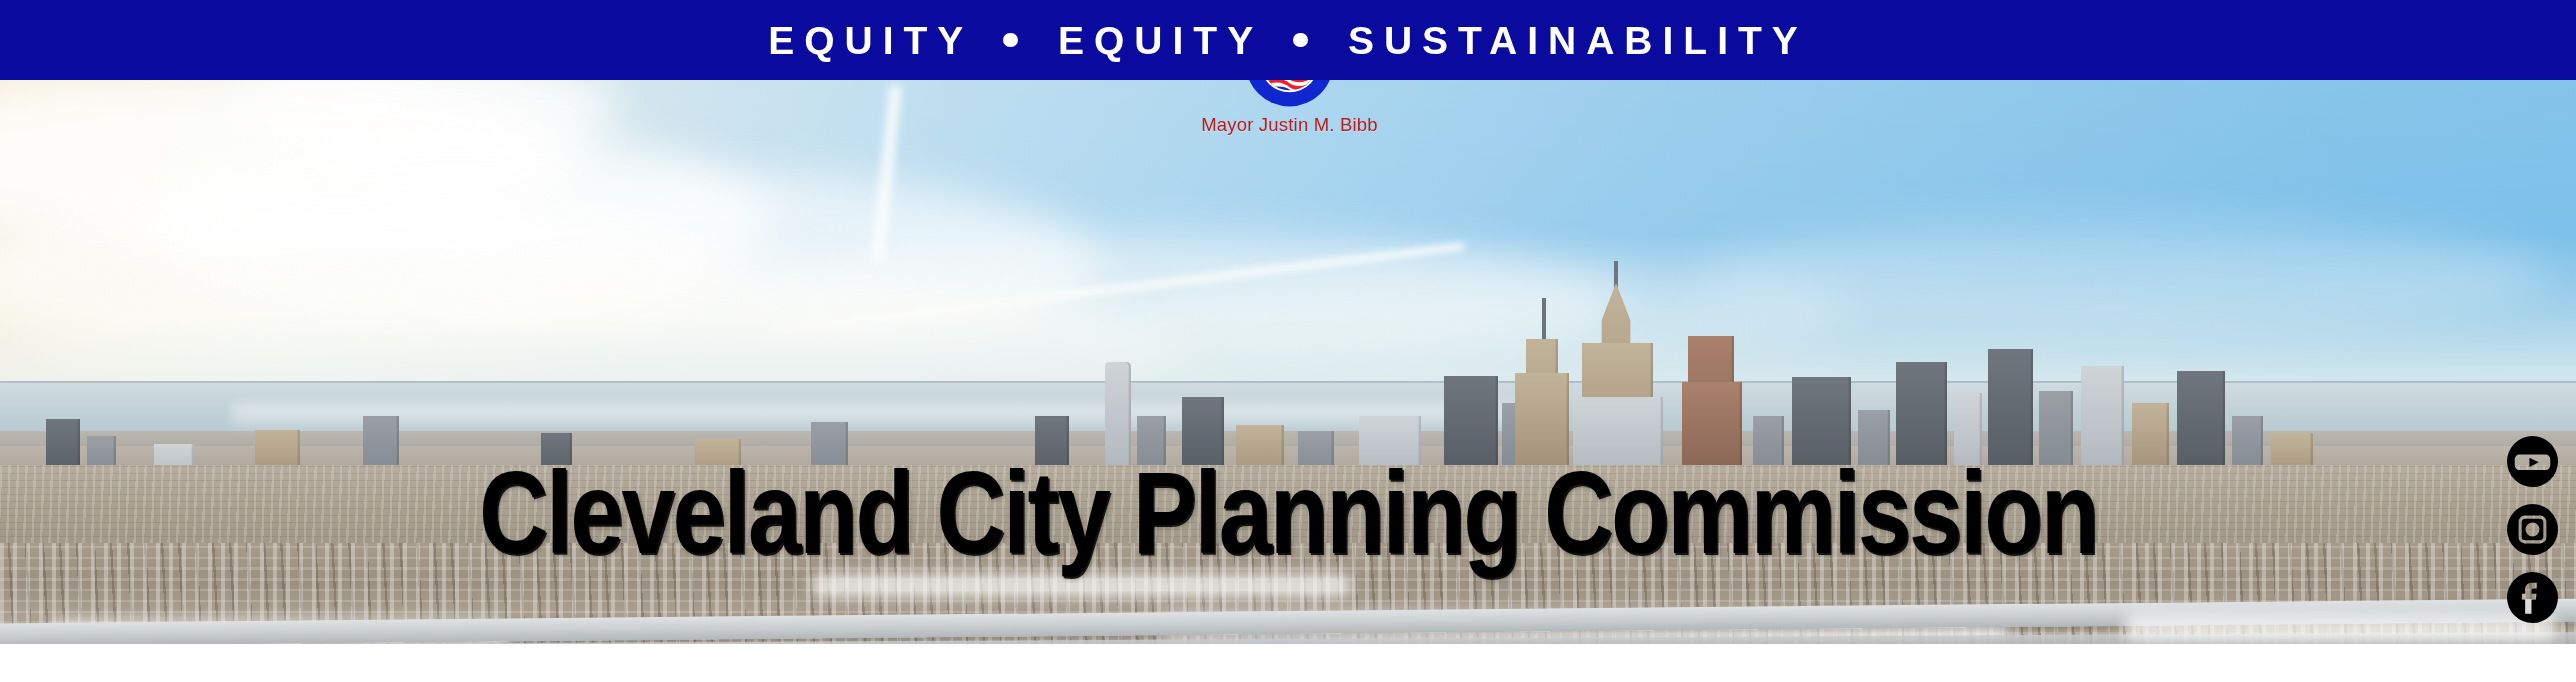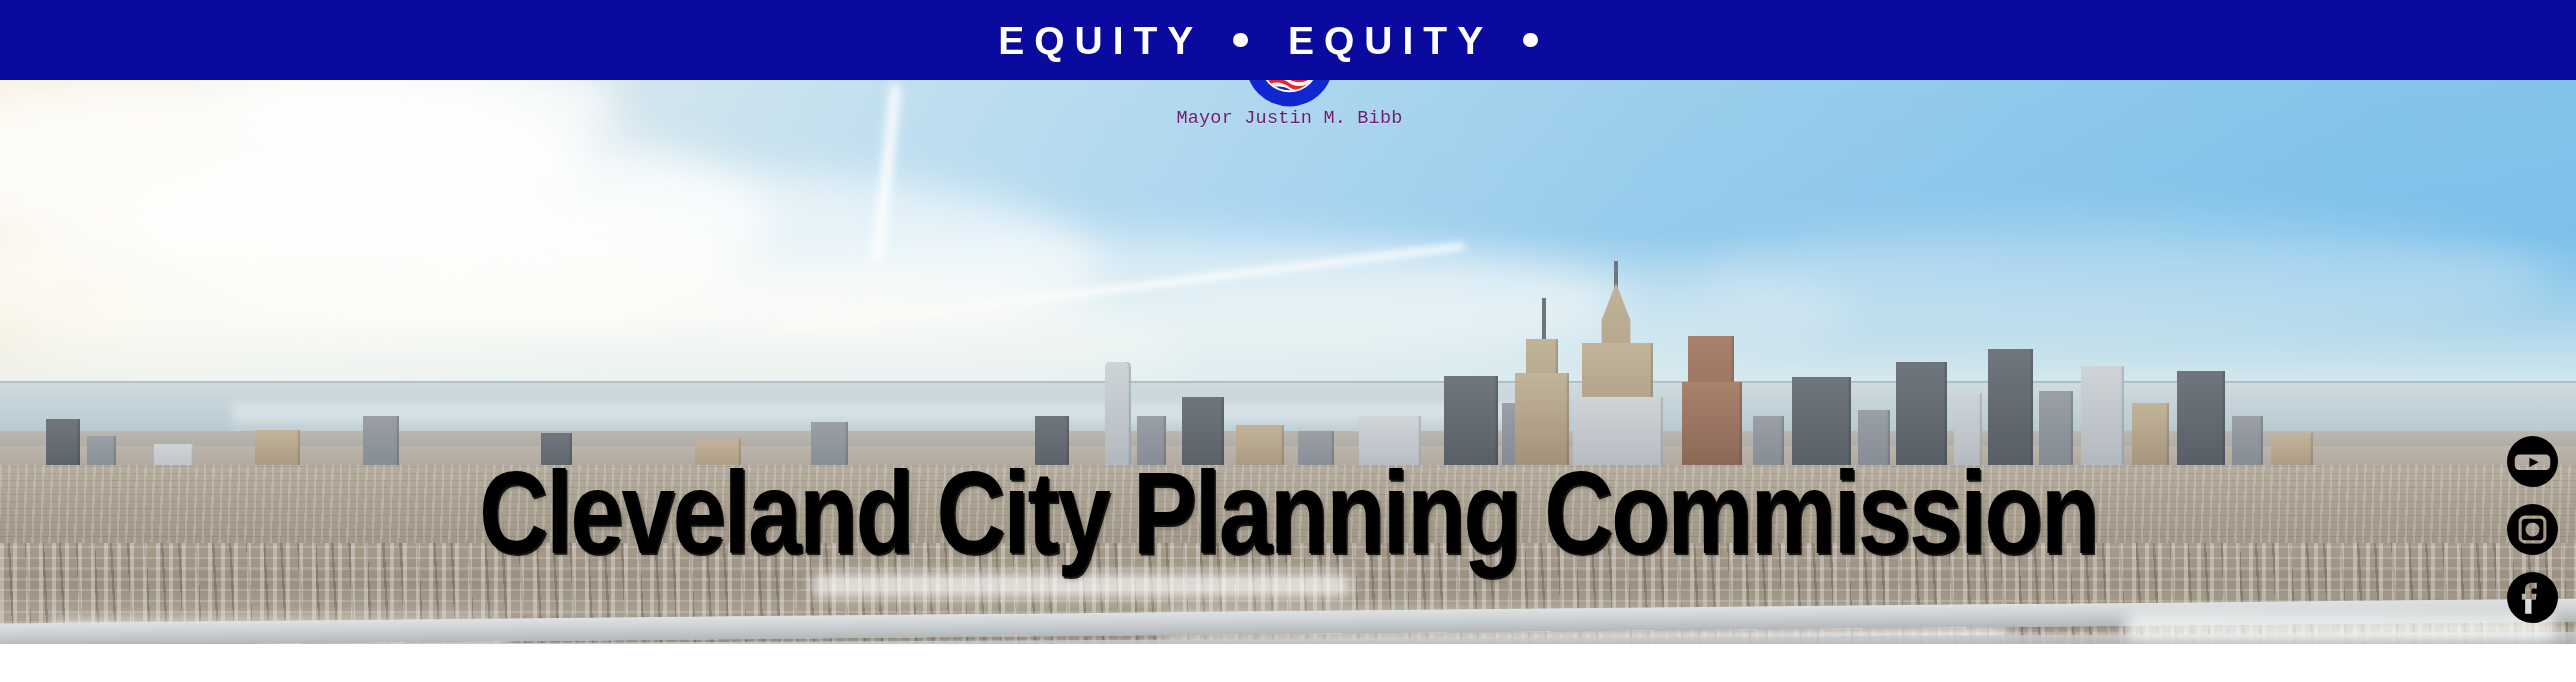--- a/index.html
+++ b/index.html
@@ -243,23 +243,23 @@
     margin-top:11.6px;
     color:#1919d8;
     font-family:"Liberation Sans", sans-serif;
     font-weight:bold;
     font-size:21px;
     letter-spacing:0.5px;
     line-height:1;
     text-shadow:0 0.8px 0 rgba(255,255,255,.35);
   }
   #mayor-name{
-    margin-top:2px;
-    color:#701a75;
-    font-family:Liberation Mono, monospace;
+    margin-top:8px;
+    color:#b91c1c;
+    font-family:Liberation Sans, sans-serif;
     font-weight:normal;
     font-size:18.5px;
     letter-spacing:0.2px;
     line-height:1;
     text-shadow:0 0.8px 0 rgba(255,255,255,.35);
   }
 
   
   #hero-title{
     position:absolute;
@@ -302,20 +302,21 @@
 <body>
 
 <div id="page">
 
   <div id="tagline-bar">
     <div id="tagline-inner">
       <span class="tagline-word">EQUITY</span>
       <span class="tagline-dot"></span>
       <span class="tagline-word">EQUITY</span>
       <span class="tagline-dot"></span>
+      <span class="tagline-word">SUSTAINABILITY</span>
     </div>
   </div>
 
   <div id="hero">
 
     <div class="sky"></div>
     <div class="cloud c9"></div>
     <div class="cloud c1"></div>
     <div class="cloud c2"></div>
     <div class="cloud c3"></div>

